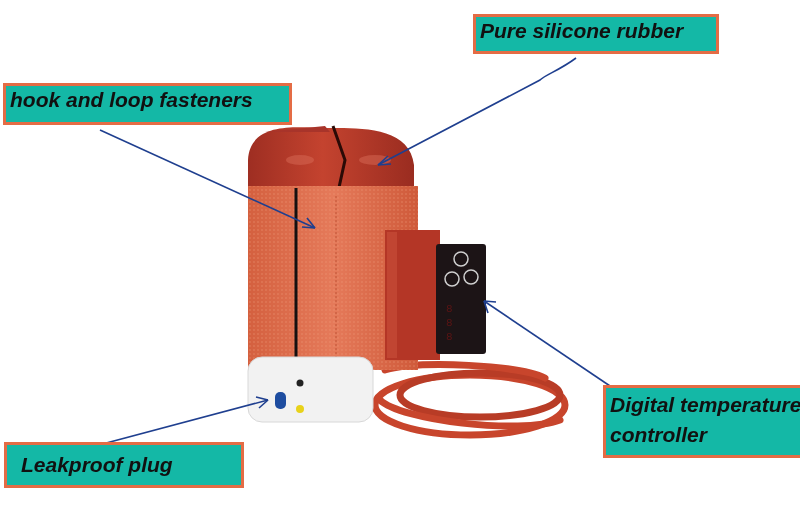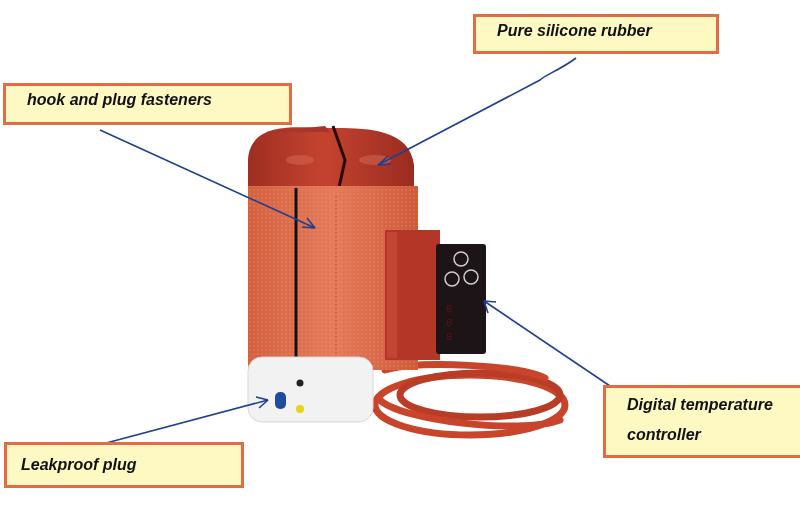--- a/index.html
+++ b/index.html
@@ -1,17 +1,17 @@
 <!DOCTYPE html>
 <html><head>
 <meta charset="utf-8">
 <style>
   html,body{margin:0;padding:0;background:#ffffff;}
   #stage{position:relative;width:800px;height:514px;overflow:hidden;background:#ffffff;font-family:"Liberation Sans",sans-serif;}
-  .label{position:absolute;box-sizing:border-box;border:3px solid #e46c45;background:#fef9c3;font-weight:bold;font-style:italic;color:#111;font-size:16px;line-height:24px;padding:2px 21px;white-space:nowrap;}
+  .label{position:absolute;box-sizing:border-box;border:3px solid #e46c45;background:#14b8a6;font-weight:bold;font-style:italic;color:#111;font-size:21px;line-height:24px;padding:2px 4px;white-space:nowrap;}
   svg.art{position:absolute;left:0;top:0;}
 </style>
 </head>
 <body>
 
 <div id="stage">
 
   <svg class="art" width="800" height="514" viewBox="0 0 800 514">
     <defs>
       <linearGradient id="capG" x1="0" x2="1">
@@ -81,21 +81,21 @@
       <path d="M95 446 L268 400"></path>
       <path d="M268 400 L256 397 M268 400 L259 408"></path>
     </g>
   </svg>
 
   <div class="label" style="left:473px;top:14px;width:246px;height:40px;">
     <span>Pure silicone rubber</span>
   </div>
 
   <div class="label" style="left:3px;top:83px;width:289px;height:42px;">
-    <span>hook and plug fasteners</span>
+    <span>hook and loop fasteners</span>
   </div>
 
   <div class="label" style="left:573px;top:385px;width:225px;height:73px;line-height:30px;padding-top:2px;margin-left:30px;">
     <div>Digital temperature</div>
     <div>controller</div>
   </div>
 
   <div class="label" style="left:4px;top:442px;width:240px;height:46px;line-height:36px;padding-left:14px;">
     <span>Leakproof plug</span>
   </div>

